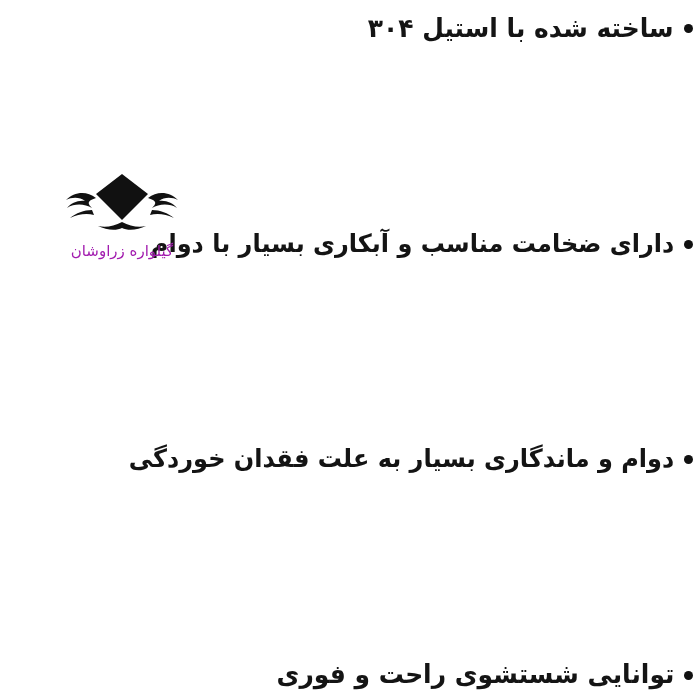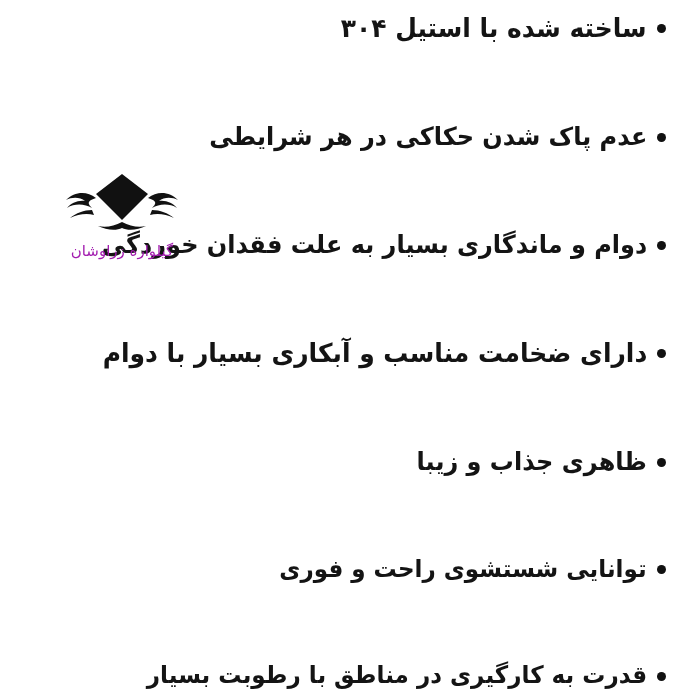--- a/index.html
+++ b/index.html
@@ -18,21 +18,21 @@
   }
 
   
   .feature-list {
     position: absolute;
     top: 0;
     right: 0;
     width: 700px;
     height: 700px;
     box-sizing: border-box;
-    padding: 14px 34px 10px 18px;
+    padding: 14px 7px 10px 18px;
     display: flex;
     flex-direction: column;
     justify-content: space-between;
     list-style: none;
     margin: 0;
   }
   .feature-item {
     display: flex;
     flex-direction: row;
     align-items: center;
@@ -112,50 +112,38 @@
   <ul class="feature-list">
 
     <li class="feature-item">
       <span class="bullet"></span>
       <span class="feature-text">ساخته شده با استیل ۳۰۴</span>
     </li>
 
 
 
 
-    <li class="feature-item">
-      <span class="bullet"></span>
-      <span class="feature-text">عدم پاک شدن حکاکی در هر شرایطی</span>
-    </li>
-
-    <li class="feature-item">
-      <span class="bullet"></span>
-      <span class="feature-text">دوام و ماندگاری بسیار به علت فقدان خوردگی</span>
-    </li>
 
     <li class="feature-item">
       <span class="bullet"></span>
       <span class="feature-text">دارای ضخامت مناسب و آبکاری بسیار با دوام</span>
     </li>
 
     <li class="feature-item">
       <span class="bullet"></span>
-      <span class="feature-text">ظاهری جذاب و زیبا</span>
+      <span class="feature-text">دوام و ماندگاری بسیار به علت فقدان خوردگی</span>
     </li>
+
 
     <li class="feature-item">
       <span class="bullet"></span>
       <span class="feature-text">توانایی شستشوی راحت و فوری</span>
     </li>
 
 
-    <li class="feature-item">
-      <span class="bullet"></span>
-      <span class="feature-text">قدرت به کارگیری در مناطق با رطوبت بسیار</span>
-    </li>
 
   </ul>
 
   <div class="logo-block">
     <div class="logo-mark">
       <svg viewBox="0 0 140 70" xmlns="http://www.w3.org/2000/svg" aria-hidden="true">
         <g fill="#111111">
 
           <path d="M70 6 L96 26 L70 52 L44 26 Z M70 12 L89 26.5 L70 45 L51 26.5 Z"></path>
 

